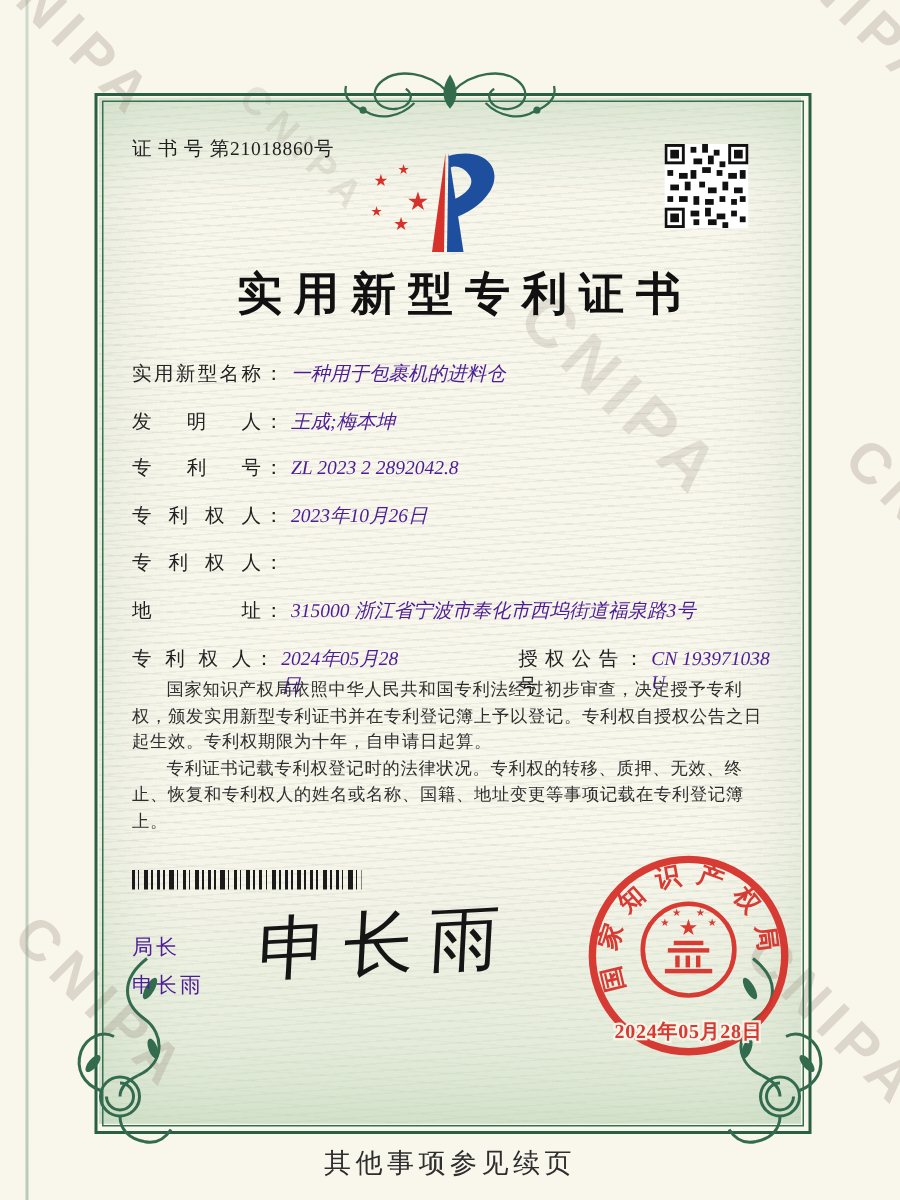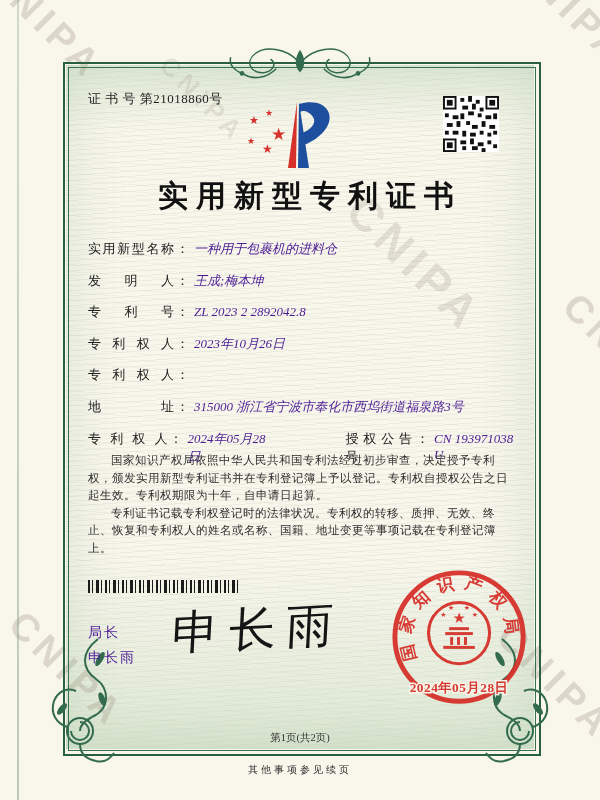--- a/index.html
+++ b/index.html
@@ -53,21 +53,21 @@
       transparent 5px 8px,#1b1b1b 8px 11px,transparent 11px 13px,#1b1b1b 13px 14px,transparent 14px 17px);}
 
   .director{left:88px;top:621px;font-family:Liberation Mono, monospace;font-size:14px;
             color:#4c1d95;letter-spacing:2px;line-height:25px;}
   .signature{left:172px;top:598px;font-size:47px;color:#151515;letter-spacing:10px;
              transform:rotate(-3deg) skewX(-6deg);font-weight:500;}
 
   .seal{left:388px;top:566px;width:148px;height:148px;z-index:5;opacity:.95;}
 
   .page-label{left:63px;top:731px;width:474px;text-align:center;font-size:10.5px;color:#333;}
-  .note{left:0;top:763px;width:600px;text-align:center;font-size:10px;letter-spacing:3px;color:#2e2e2e;}
+  .note{left:0;top:763px;width:600px;text-align:center;font-size:18px;letter-spacing:3px;color:#2e2e2e;}
 
   .qr{position:absolute;left:443px;top:96px;width:56px;height:56px;z-index:4;}
   .logo{position:absolute;left:235px;top:92px;width:132px;height:86px;z-index:4;}
 </style>
 </head>
 <body>
 
 <div class="page">
 
   <div class="inner-bg"></div>
@@ -267,16 +267,15 @@
         <rect x="58" y="67" width="28" height="3"></rect>
         <rect x="63" y="72" width="3" height="8"></rect>
         <rect x="70" y="72" width="3" height="8"></rect>
         <rect x="77" y="72" width="3" height="8"></rect>
         <rect x="56" y="81" width="32" height="3"></rect>
       </g>
     </g>
     <text x="72" y="128" text-anchor="middle" font-size="13.5" font-weight="bold" fill="#d6322b" stroke="#f9f5ea" stroke-width="3" paint-order="stroke" letter-spacing="0.5">2024年05月28日</text>
   </svg>
 
-  <div class="content page-label">第1页(共2页)</div>
   <div class="content note">其他事项参见续页</div>
 
 </div>
 
 </body></html>

